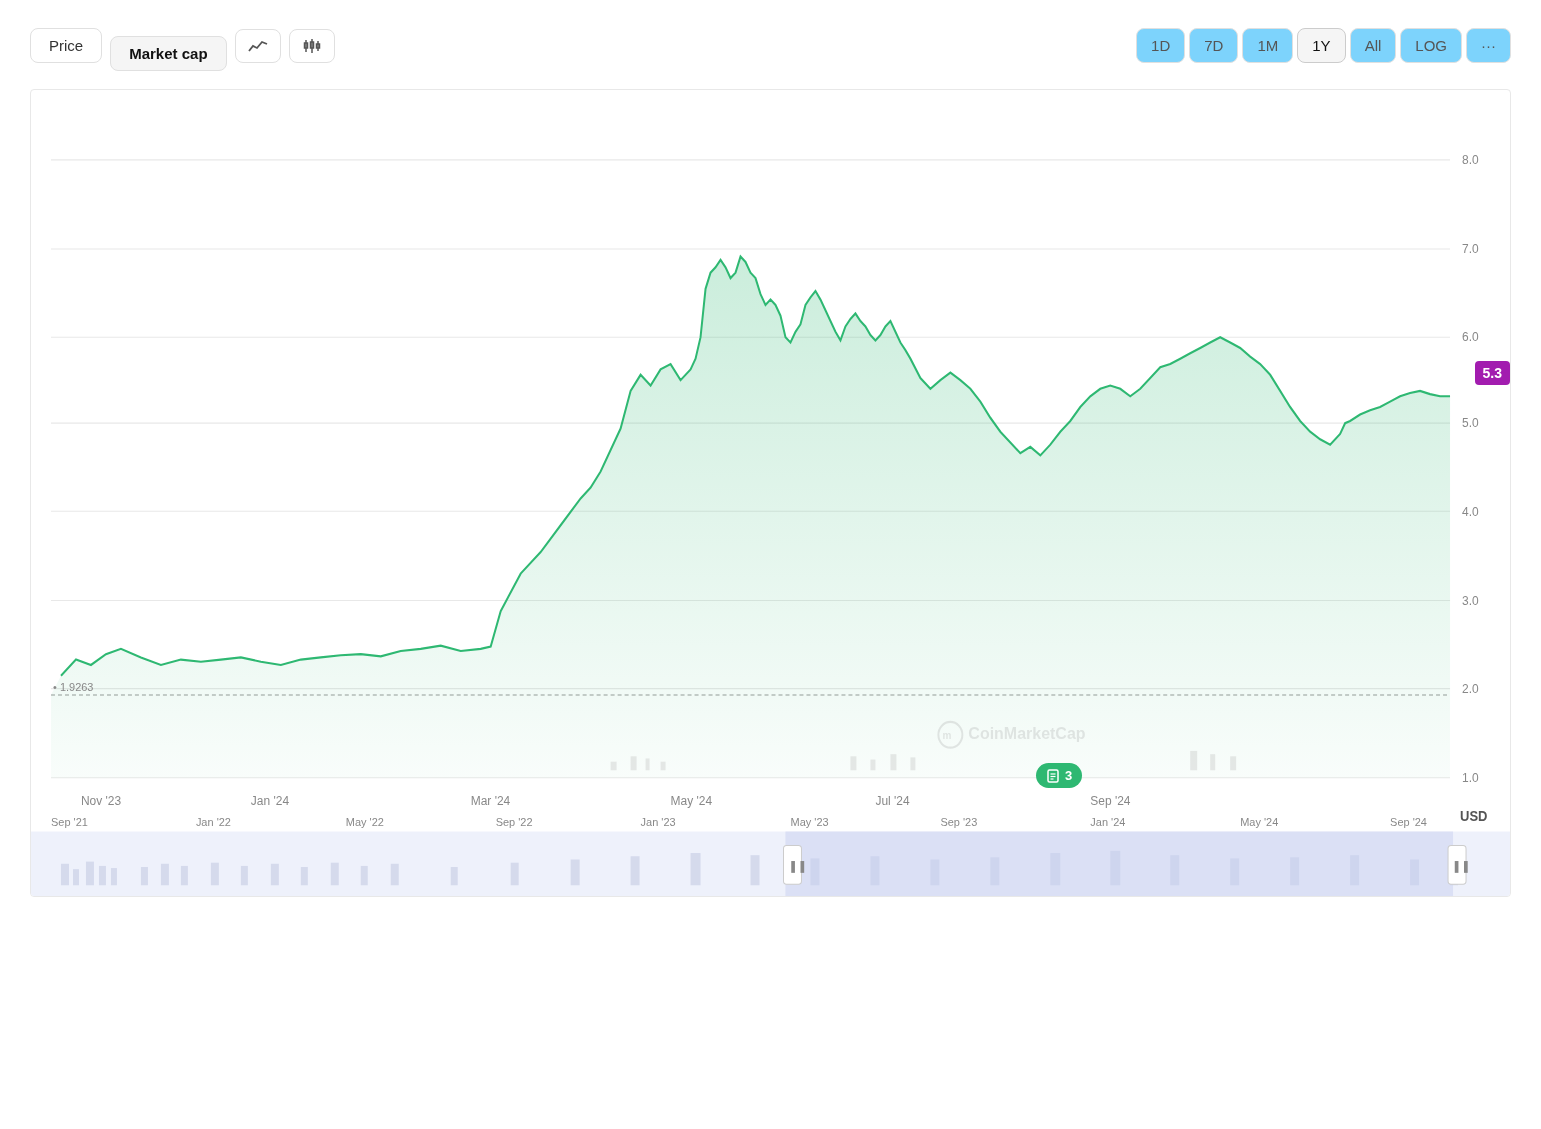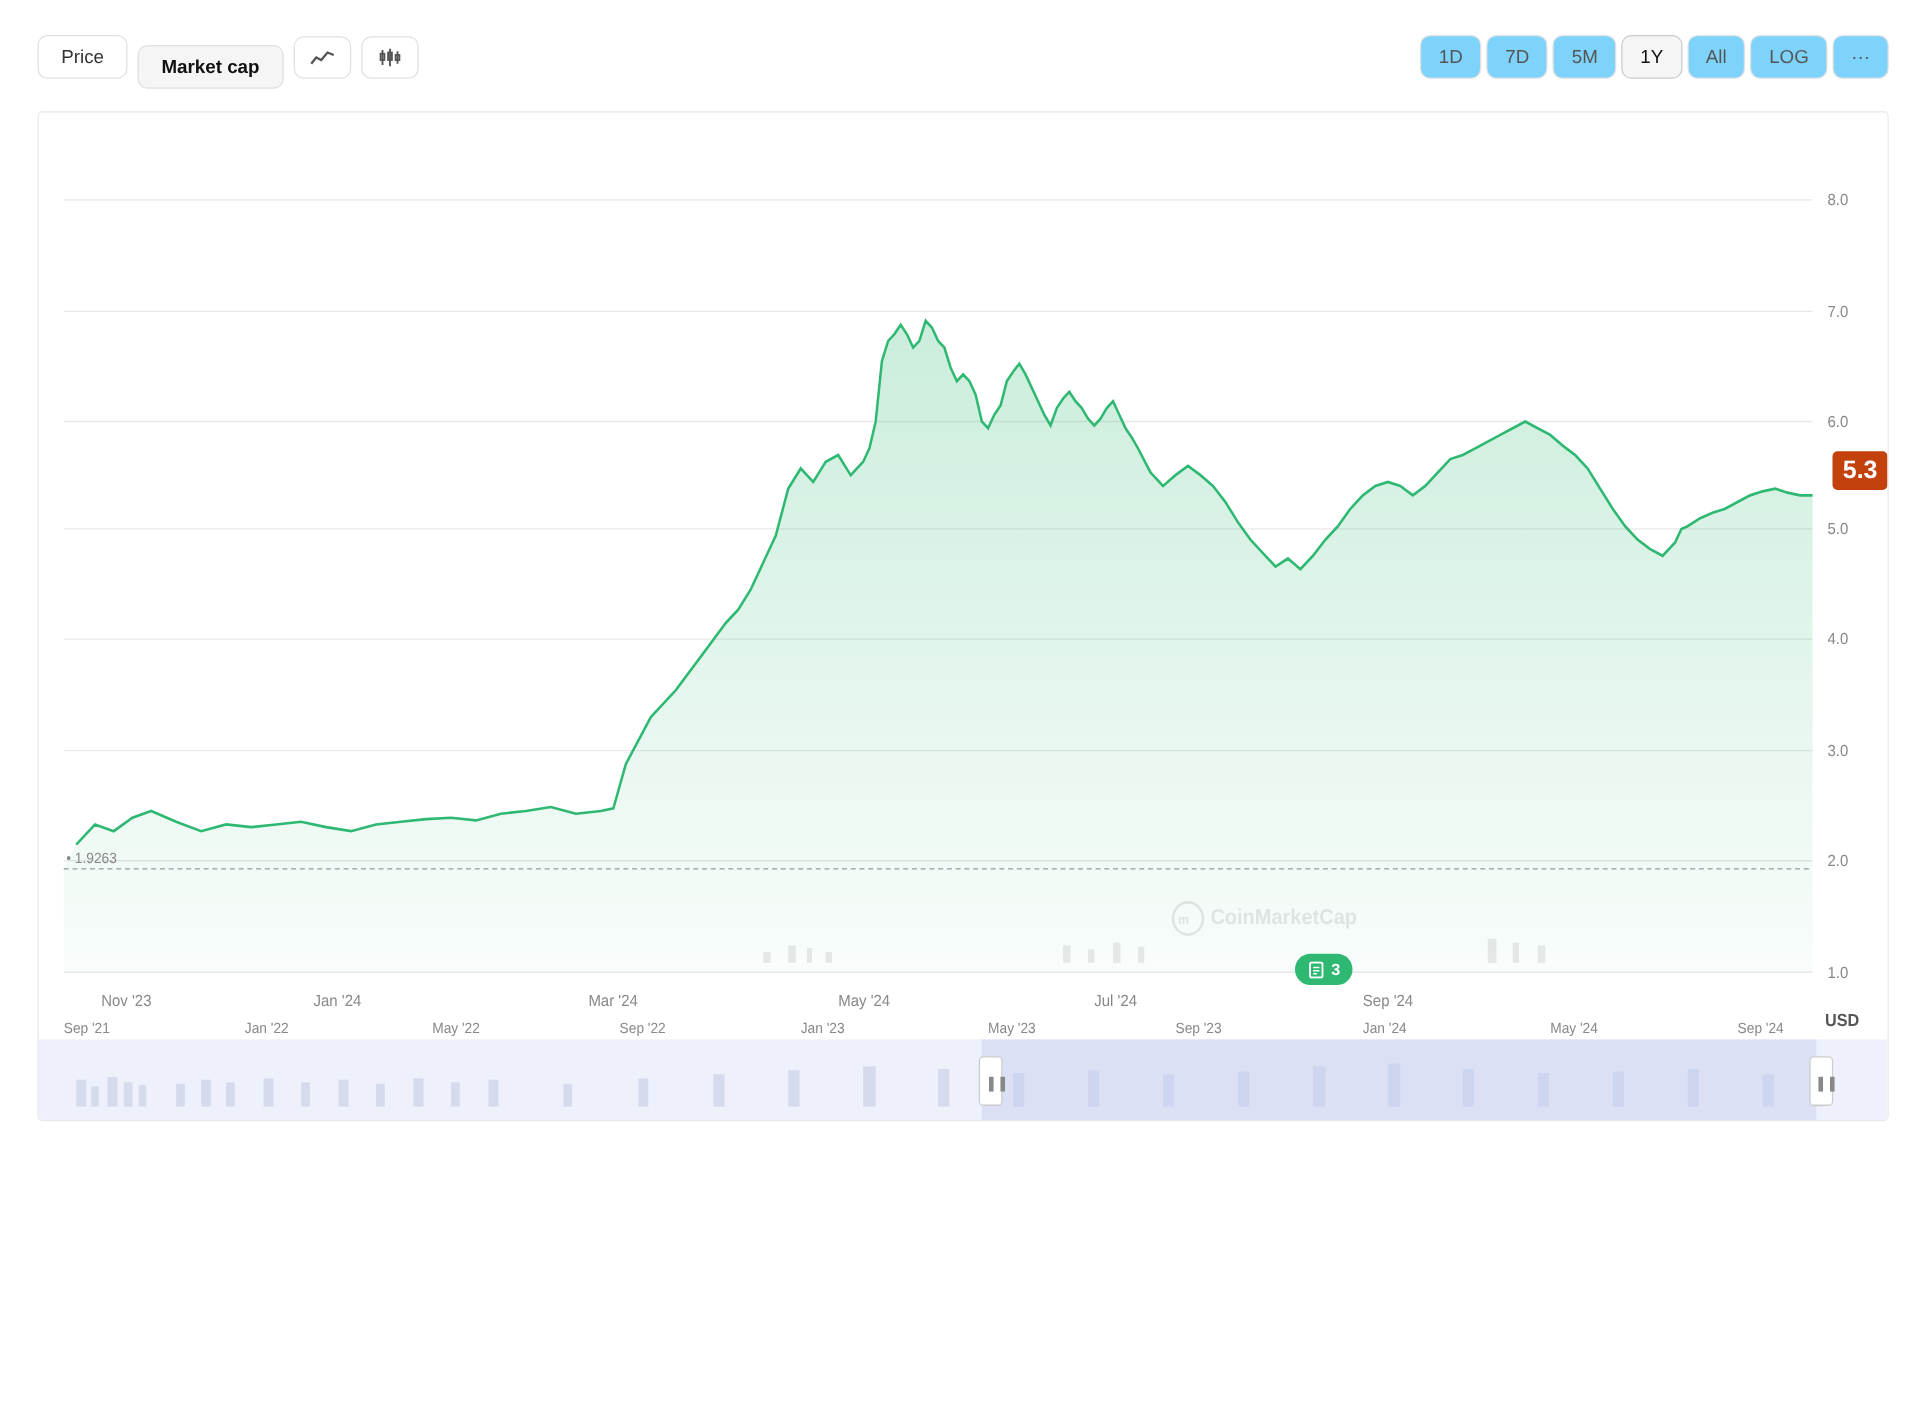--- a/index.html
+++ b/index.html
@@ -81,23 +81,23 @@
       overflow: hidden;
     }
     .chart-svg {
       position: absolute;
       top: 0; left: 0;
       width: 100%; height: 100%;
     }
     .current-price-badge {
       position: absolute;
       right: 0;
-      background: #c2410c;
+      background: #a21caf;
       color: #fff;
-      font-size: 20px;
+      font-size: 14px;
       font-weight: 600;
       padding: 4px 8px;
       border-radius: 4px;
     }
     .event-badge {
       position: absolute;
       background: #2eb872;
       color: #fff;
       font-size: 13px;
       font-weight: 600;
@@ -137,21 +137,21 @@
         <line x1="10" y1="1" x2="10" y2="15" stroke="#555" stroke-width="1.5"></line>
         <rect x="8.5" y="4" width="3" height="6" stroke="#555" stroke-width="1.5" fill="none"></rect>
         <line x1="16" y1="3" x2="16" y2="13" stroke="#555" stroke-width="1.5"></line>
         <rect x="14.5" y="6" width="3" height="4" stroke="#555" stroke-width="1.5" fill="none"></rect>
       </svg>
     </button>
   </div>
   <div class="toolbar-right">
     <button class="time-btn">1D</button>
     <button class="time-btn">7D</button>
-    <button class="time-btn">5M</button>
+    <button class="time-btn">1M</button>
     <button class="time-btn active">1Y</button>
     <button class="time-btn">All</button>
     <button class="time-btn">LOG</button>
     <button class="time-btn">···</button>
   </div>
 </div>
 
 <div class="chart-container">
   <svg class="chart-svg" viewBox="0 0 1480 750" preserveAspectRatio="none">
     <defs>

